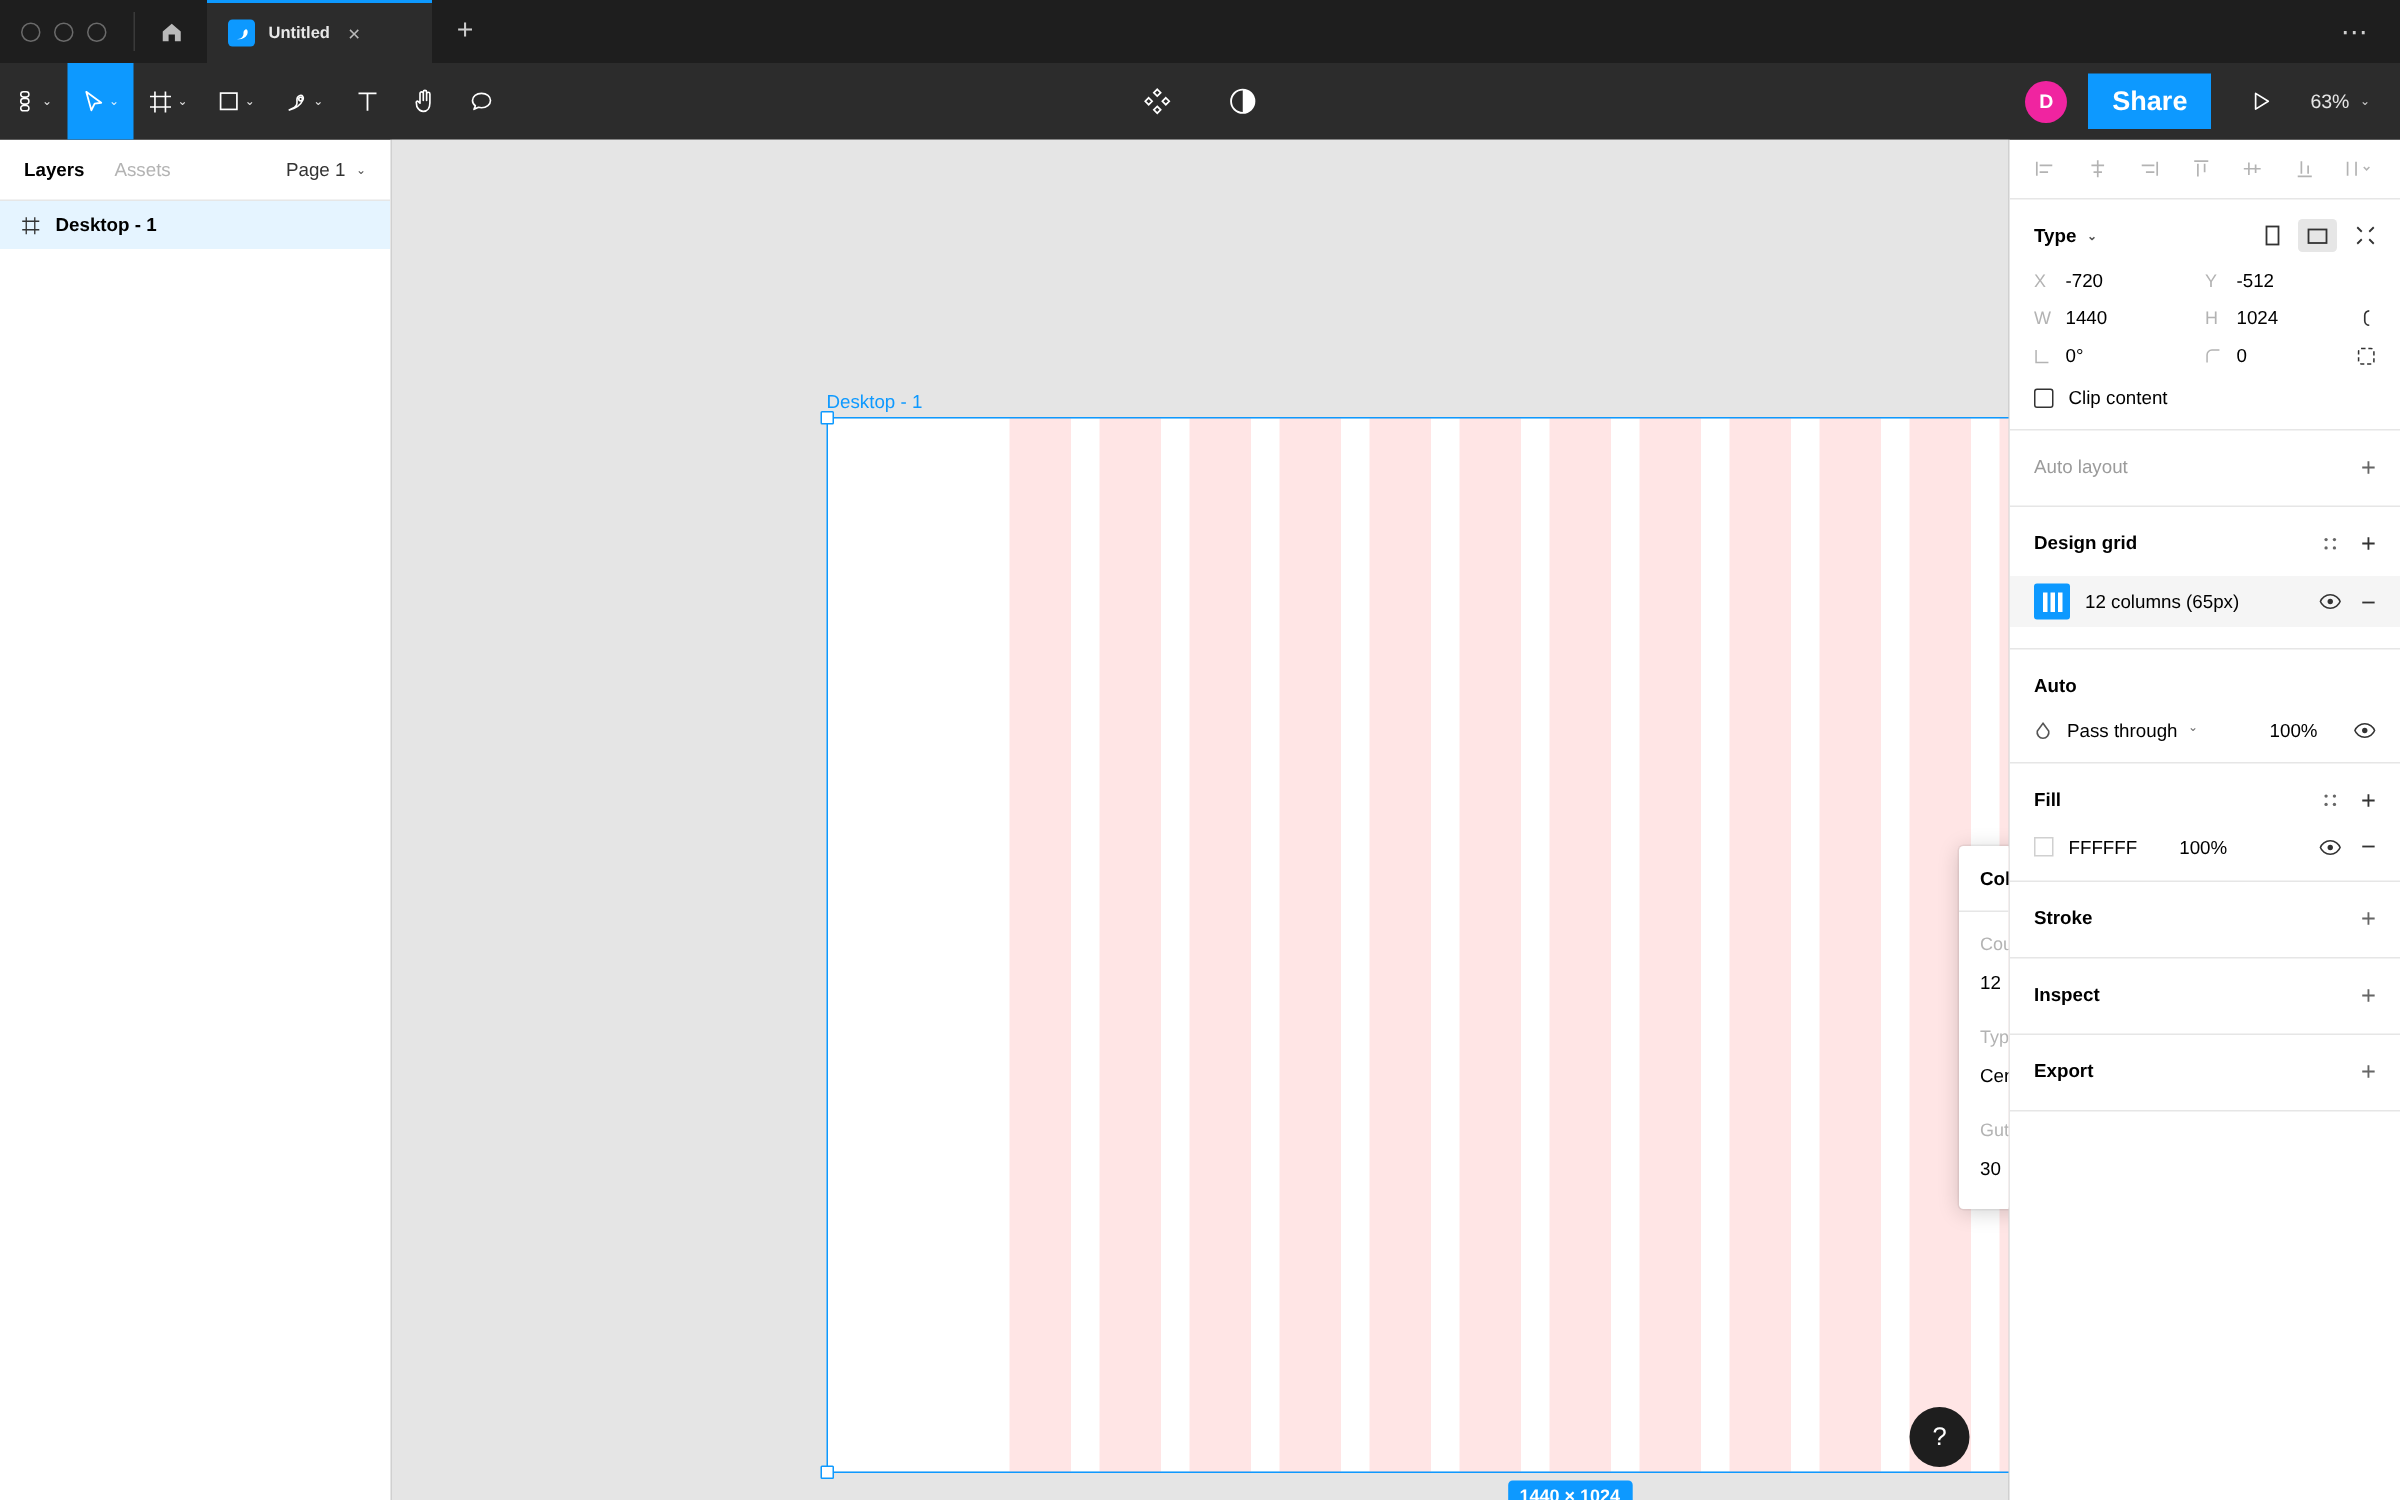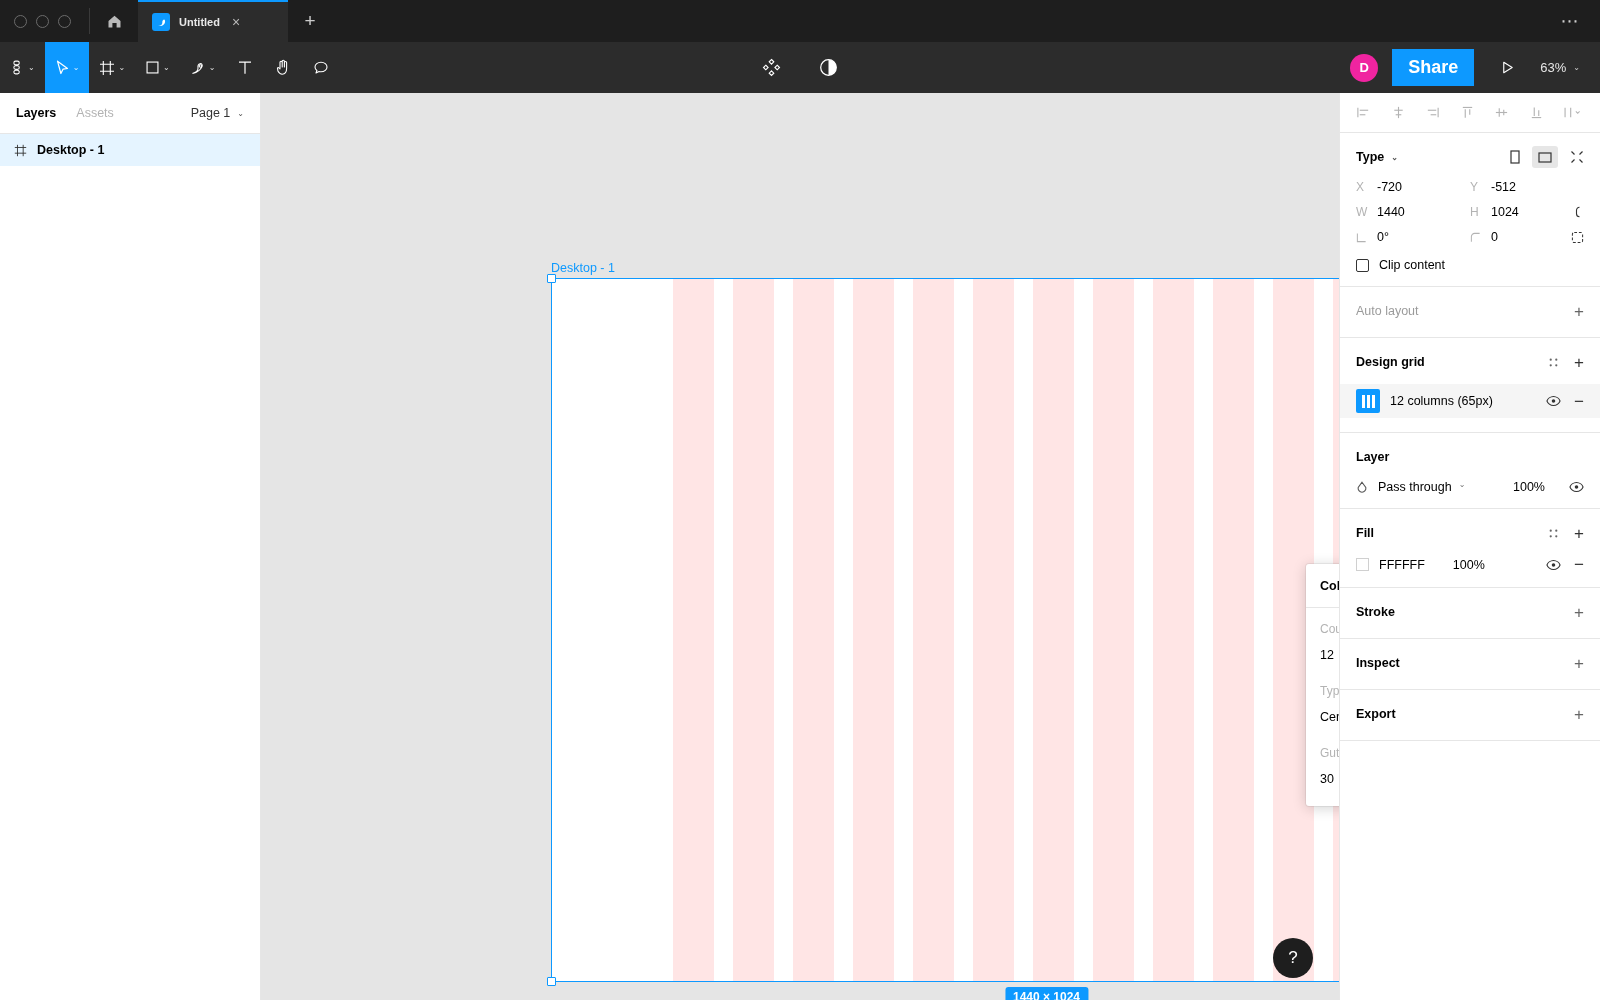--- a/index.html
+++ b/index.html
@@ -583,21 +583,21 @@
                   <circle cx="8" cy="6" r="1.9" fill="#333"></circle>
                 </svg>
             </span>
             <span class="ico-btn" style="font-size:17px;color:#333;line-height:1">−</span>
           </span>
         </div>
       </div>
 
       <div class="sec">
         <div class="sec-head">
-          <span class="sec-title">Layer</span>
+          <span class="sec-title">Auto</span>
         </div>
         <div class="item-row">
           <span class="ico-btn">
             <svg width="12" height="13" viewBox="0 0 12 13">
                 <path d="M6 1.2 9.8 6.4a3.9 3.9 0 11-7.6 0z" fill="none" stroke="#555" stroke-width="1.1"></path>
               </svg>
           </span>
           <span class="item-txt">
             <span>Pass through</span>
             <span class="caret" style="color:#555">⌄</span>

